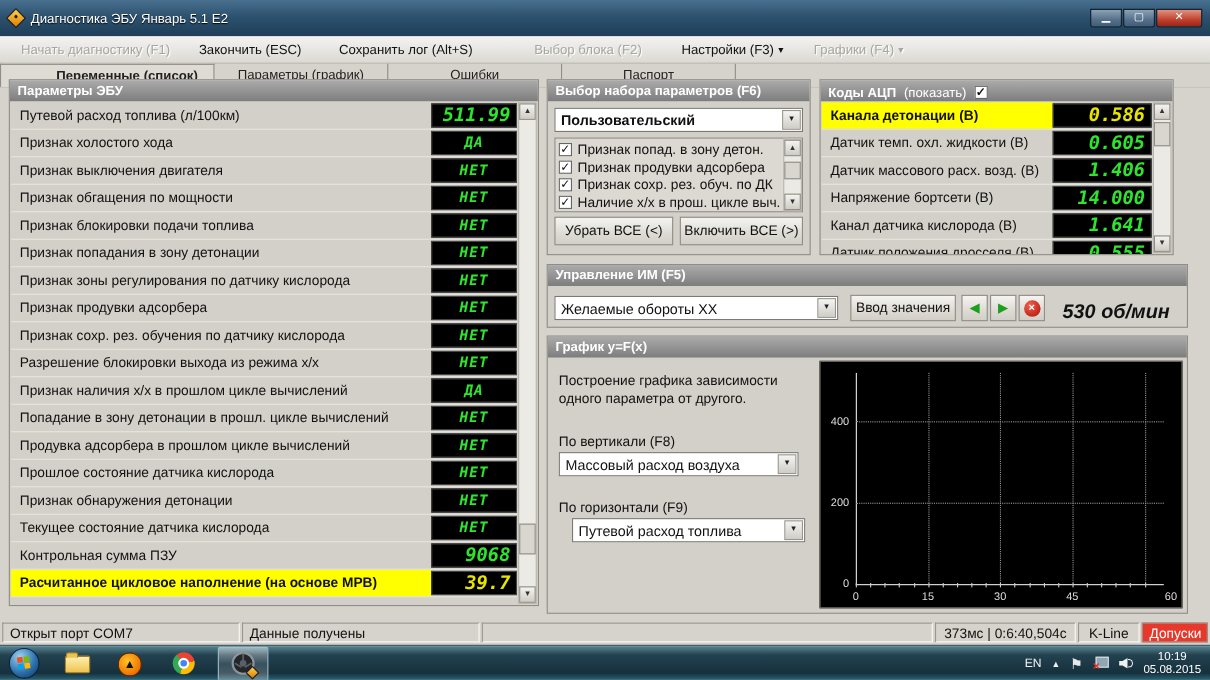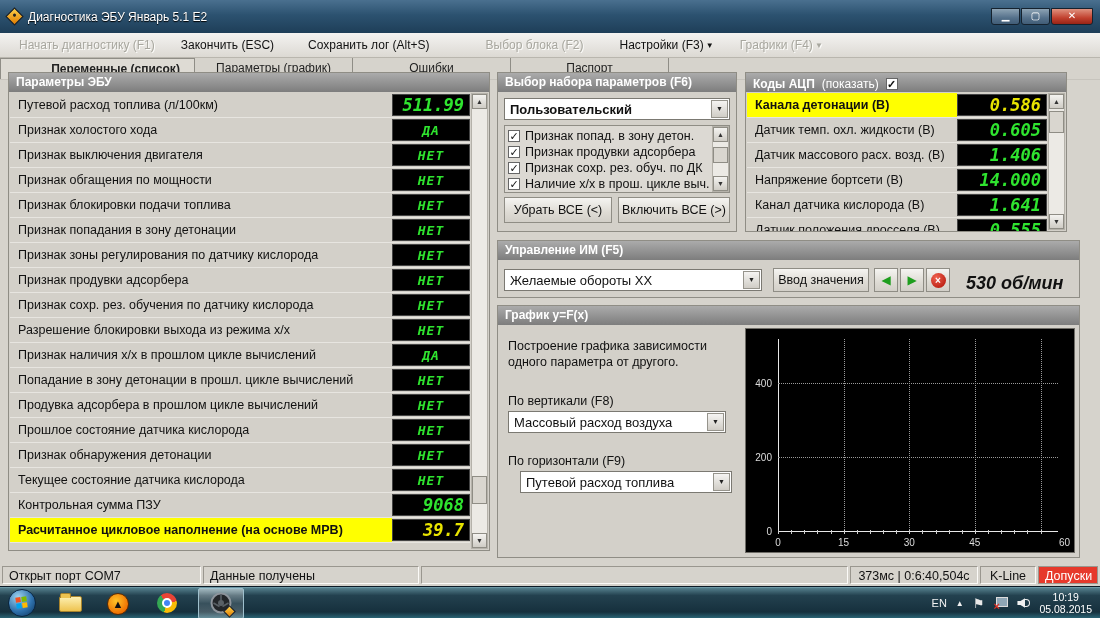--- a/index.html
+++ b/index.html
@@ -343,21 +343,21 @@
           <div class="mtick" style="left: 75%;"></div>
           <div class="mtick" style="left: 79.6875%;"></div>
           <div class="mtick" style="left: 84.375%;"></div>
           <div class="mtick" style="left: 89.0625%;"></div>
           <div class="mtick" style="left: 93.75%;"></div>
         </div>
     </div>
   </div>
 
   <div class="statusbar">
-    <div class="sb-cell" style="width:199px;">Открыт порт COM7</div>
+    <div class="sb-cell" style="width:216px;">Открыт порт COM7</div>
     <div class="sb-cell" style="width:216px;">Данные получены</div>
     <div class="sb-cell" style="flex:1;"></div>
     <div class="sb-cell" style="width:128px;text-align:center;">373мс | 0:6:40,504с</div>
     <div class="sb-cell" style="width:56px;text-align:center;">K-Line</div>
     <div class="sb-cell sb-red" style="width:60px;text-align:center;">Допуски</div>
   </div>
 </div>
 
 <div class="taskbar">
   <div class="orb">

